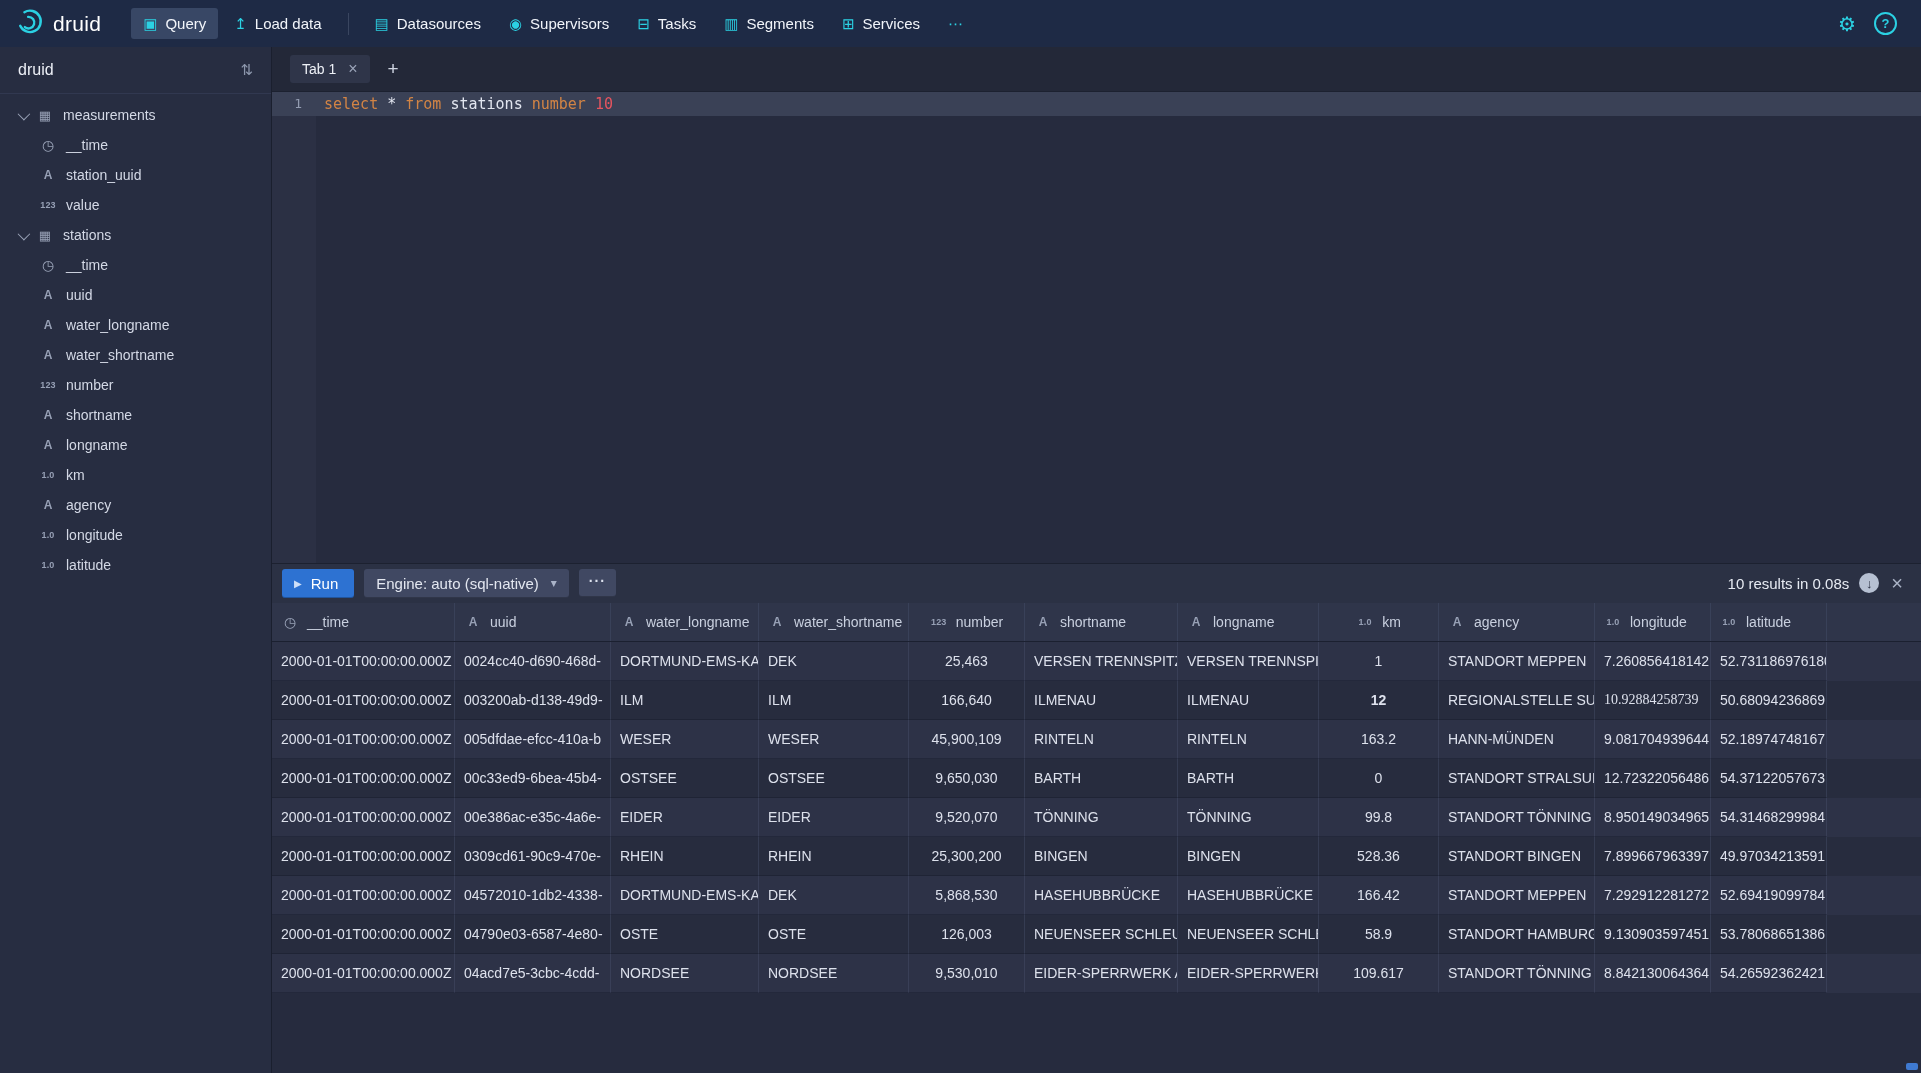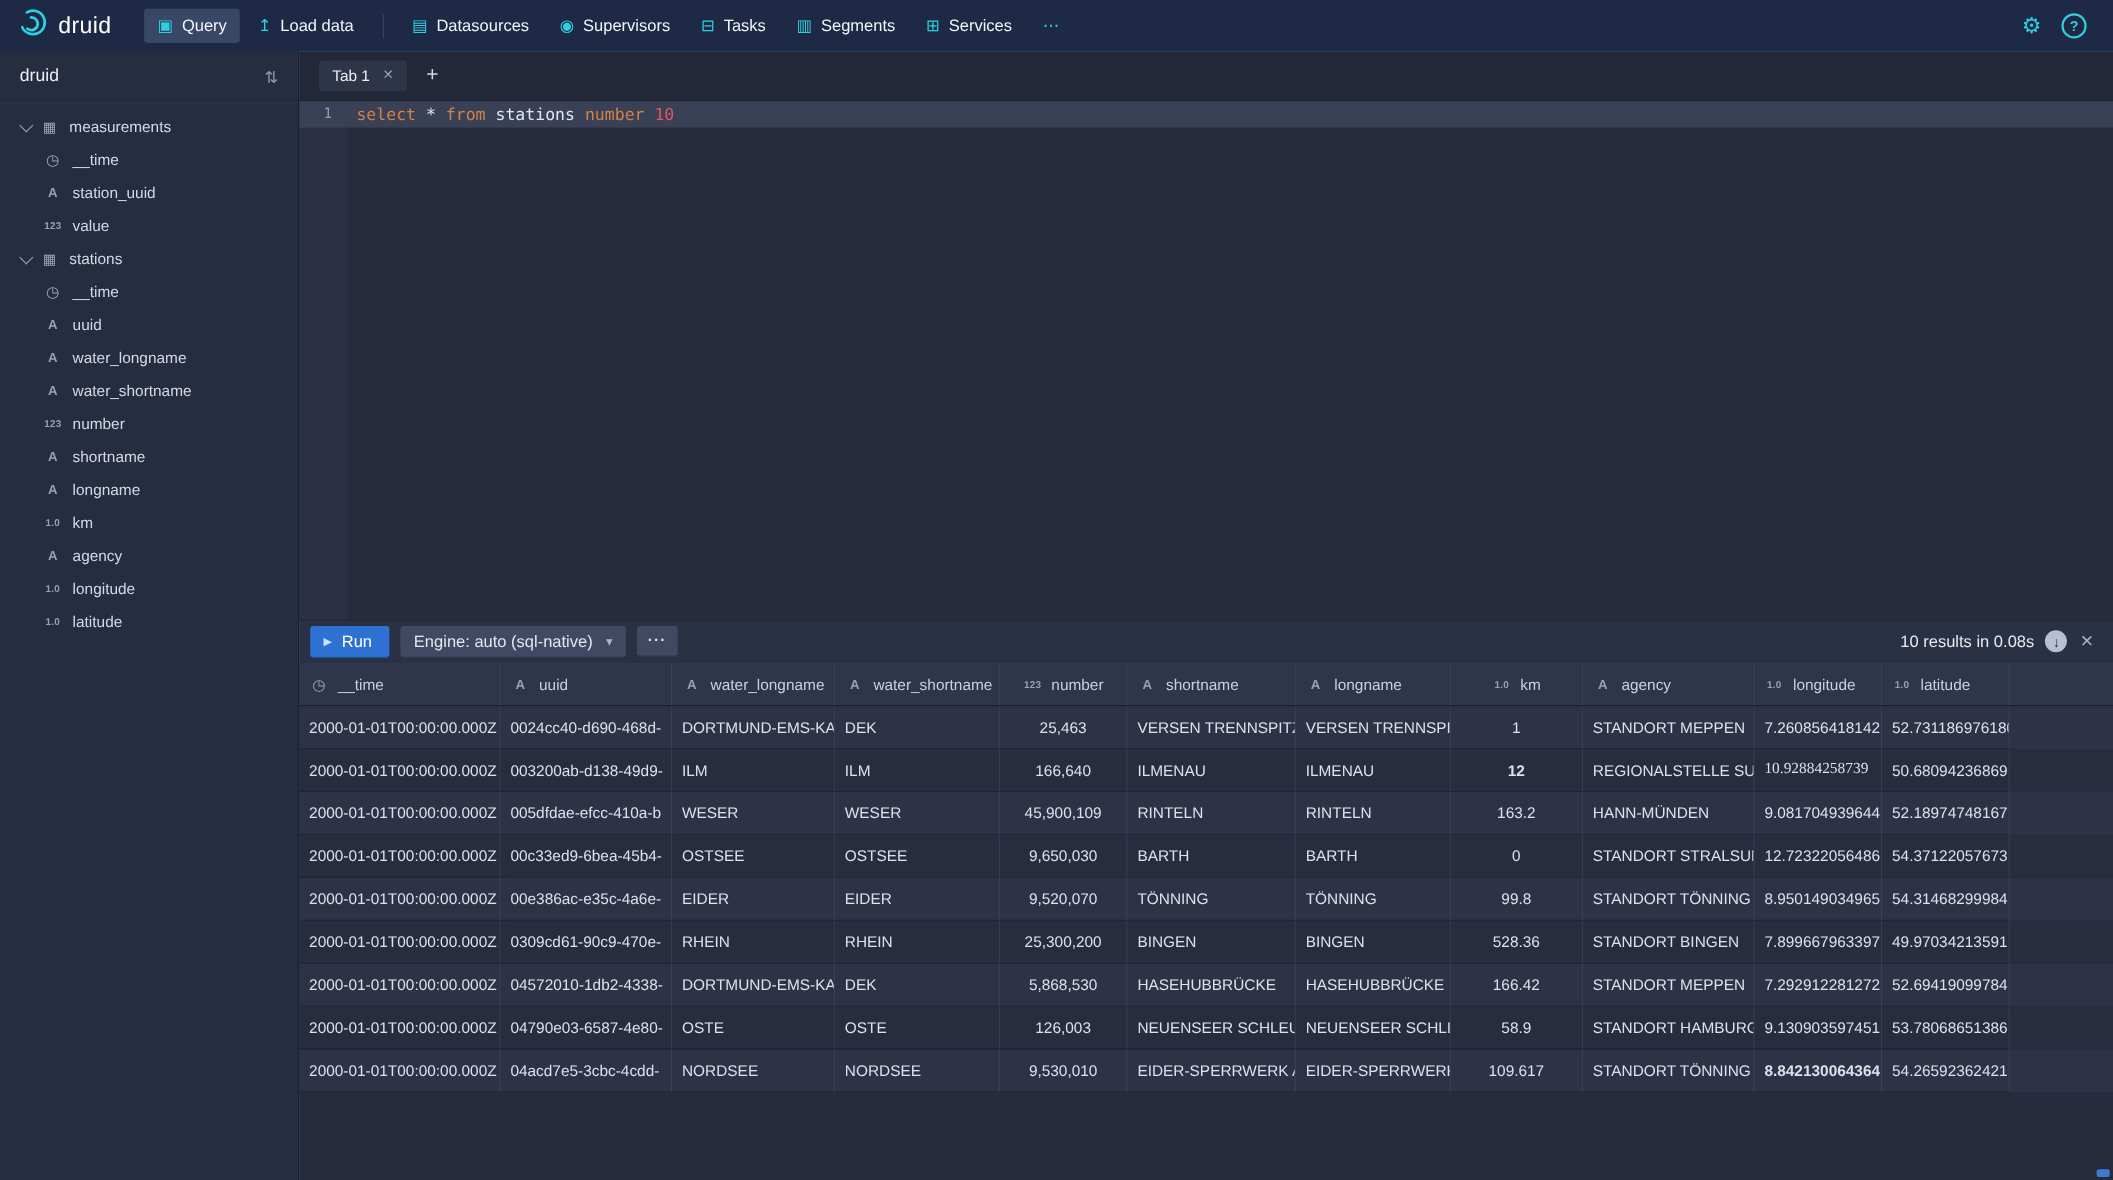--- a/index.html
+++ b/index.html
@@ -397,21 +397,21 @@
           <div class="rtr odd">
             <div class="rtd" style="width: 183px;">2000-01-01T00:00:00.000Z</div>
             <div class="rtd" style="width: 156px;">04acd7e5-3cbc-4cdd-</div>
             <div class="rtd" style="width: 148px;">NORDSEE</div>
             <div class="rtd" style="width: 150px;">NORDSEE</div>
             <div class="rtd center" style="width: 116px;">9,530,010</div>
             <div class="rtd" style="width: 153px;">EIDER-SPERRWERK AP</div>
             <div class="rtd" style="width: 141px;">EIDER-SPERRWERK AP</div>
             <div class="rtd center" style="width: 120px;">109.617</div>
             <div class="rtd" style="width: 156px;">STANDORT TÖNNING</div>
-            <div class="rtd" style="width: 116px; font-weight: bold;">8.842130064364</div>
+            <div class="rtd" style="width: 116px;">8.842130064364</div>
             <div class="rtd" style="width: 116px;">54.26592362421</div>
           </div>
         </div>
 
       <div class="scroll-corner"></div>
     </main>
   </div>
 </div>
 
 </body></html>

